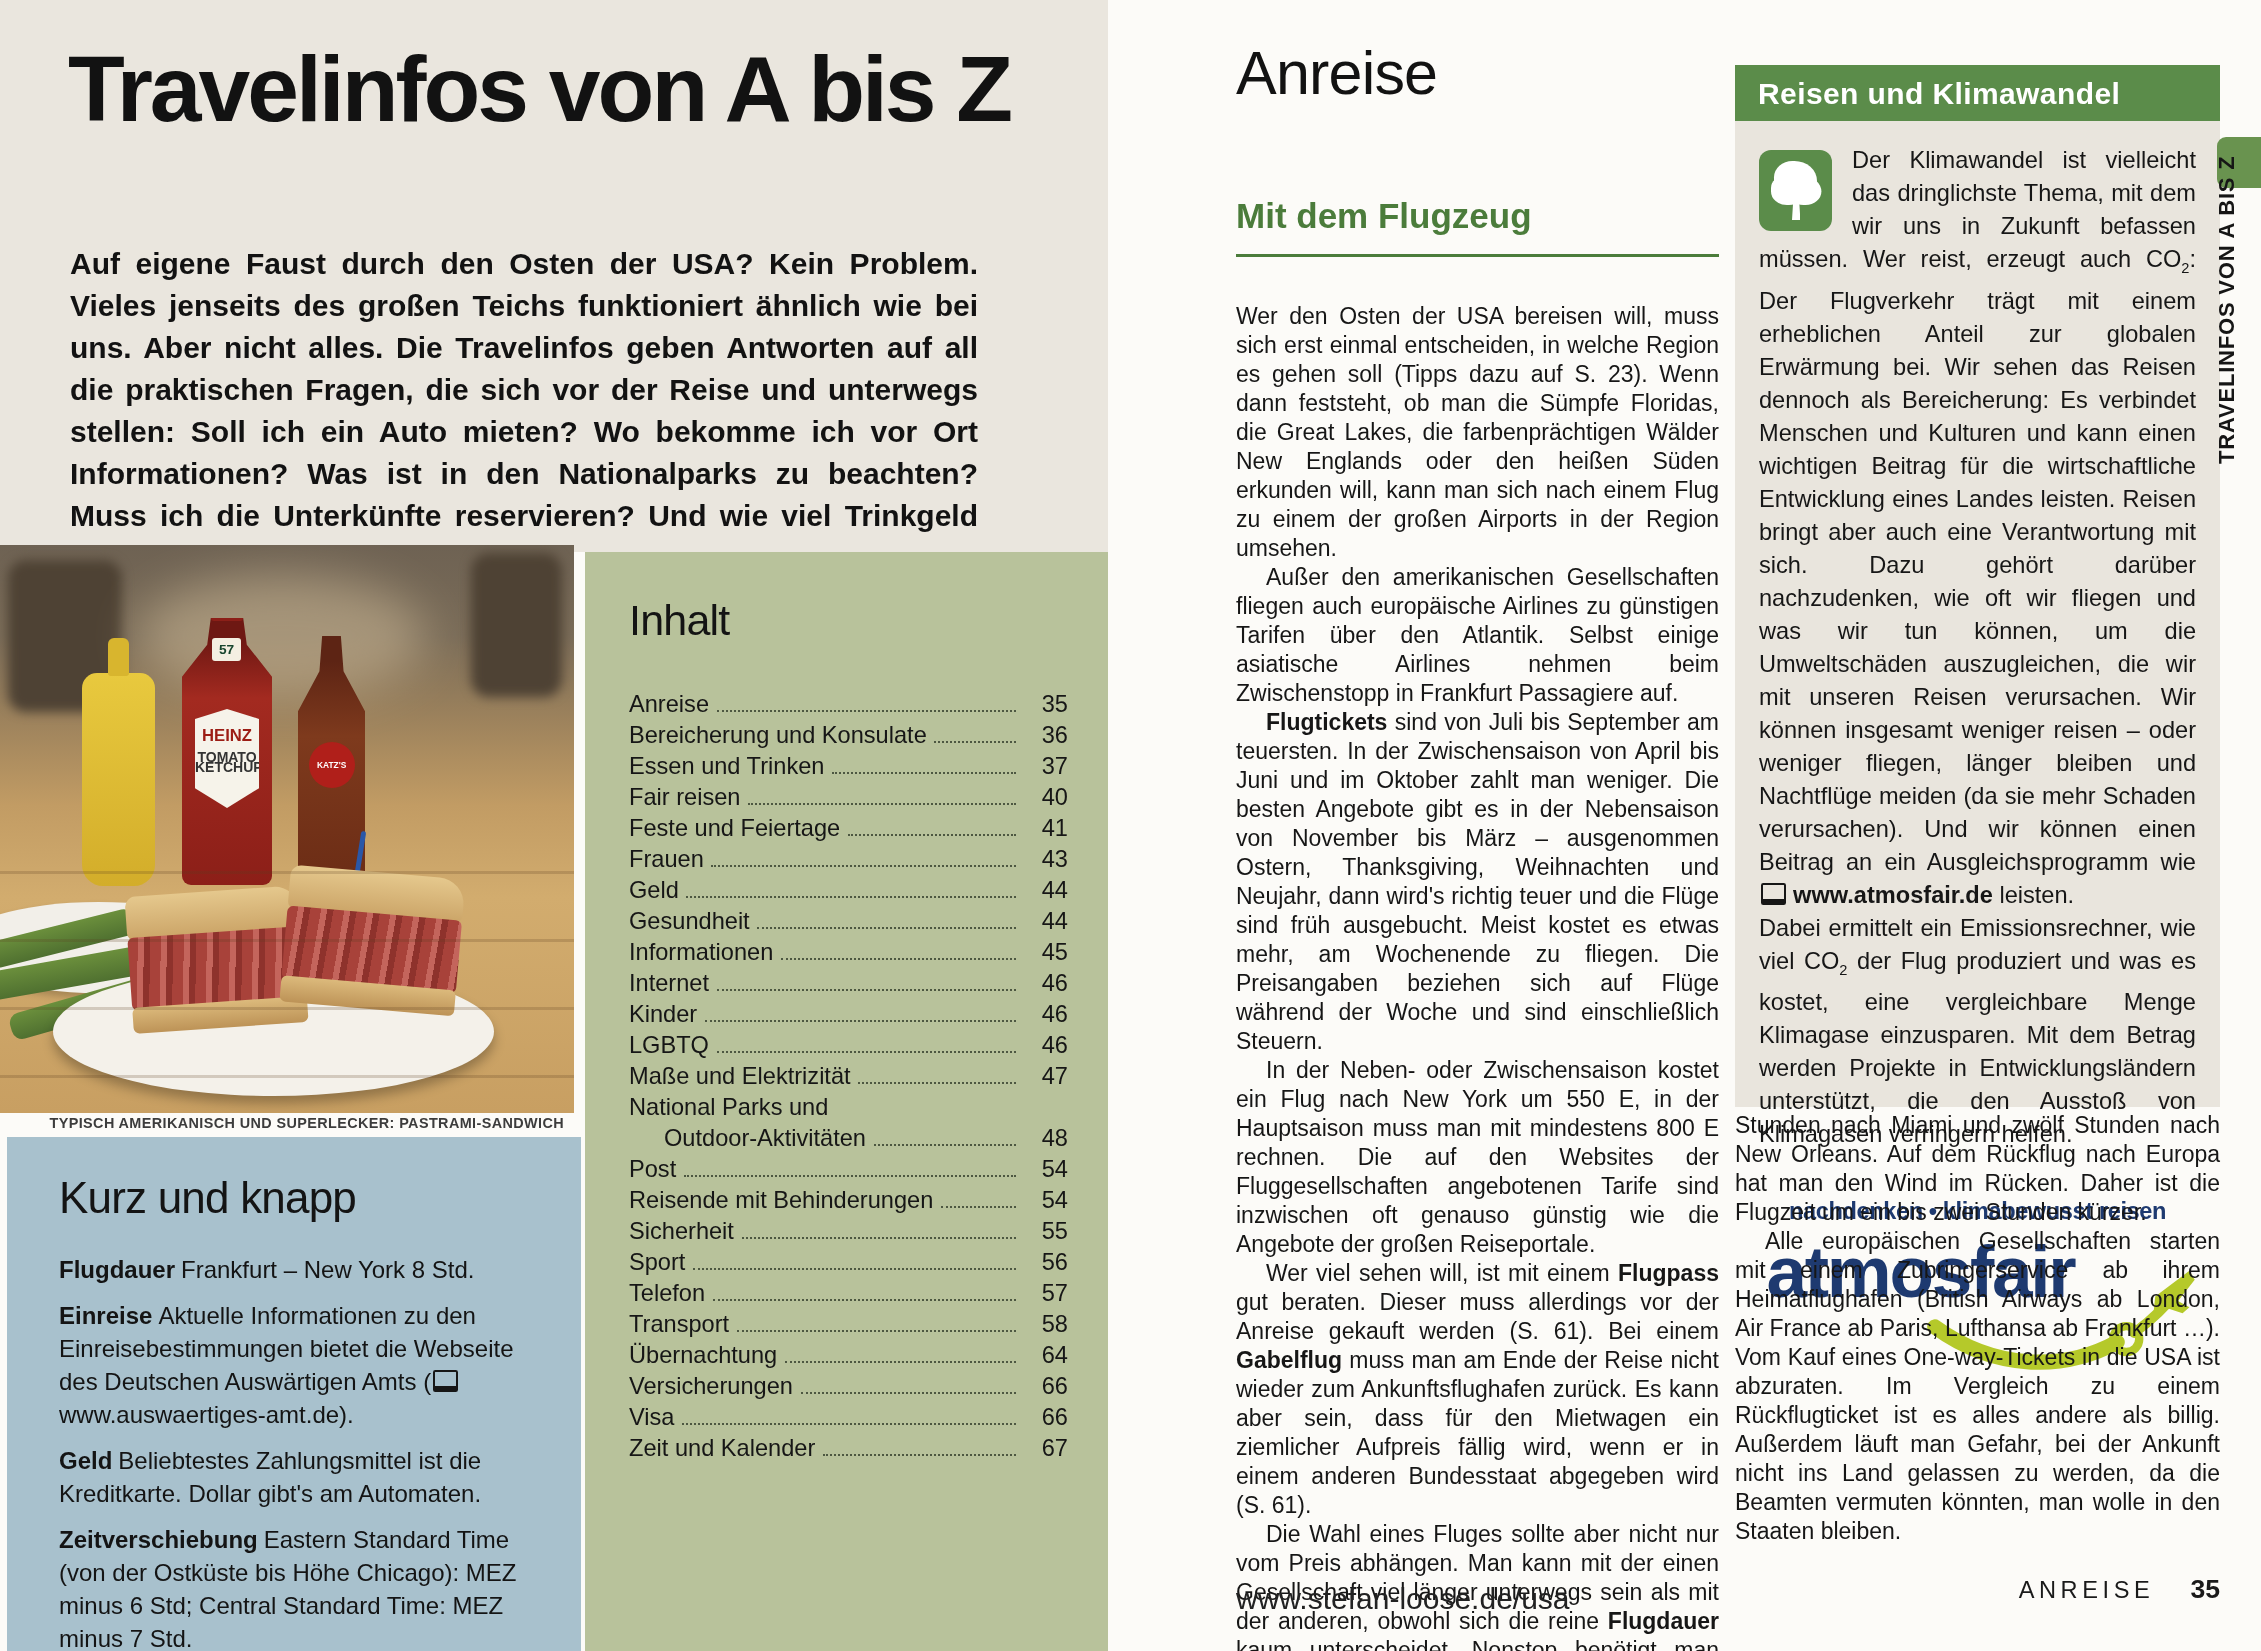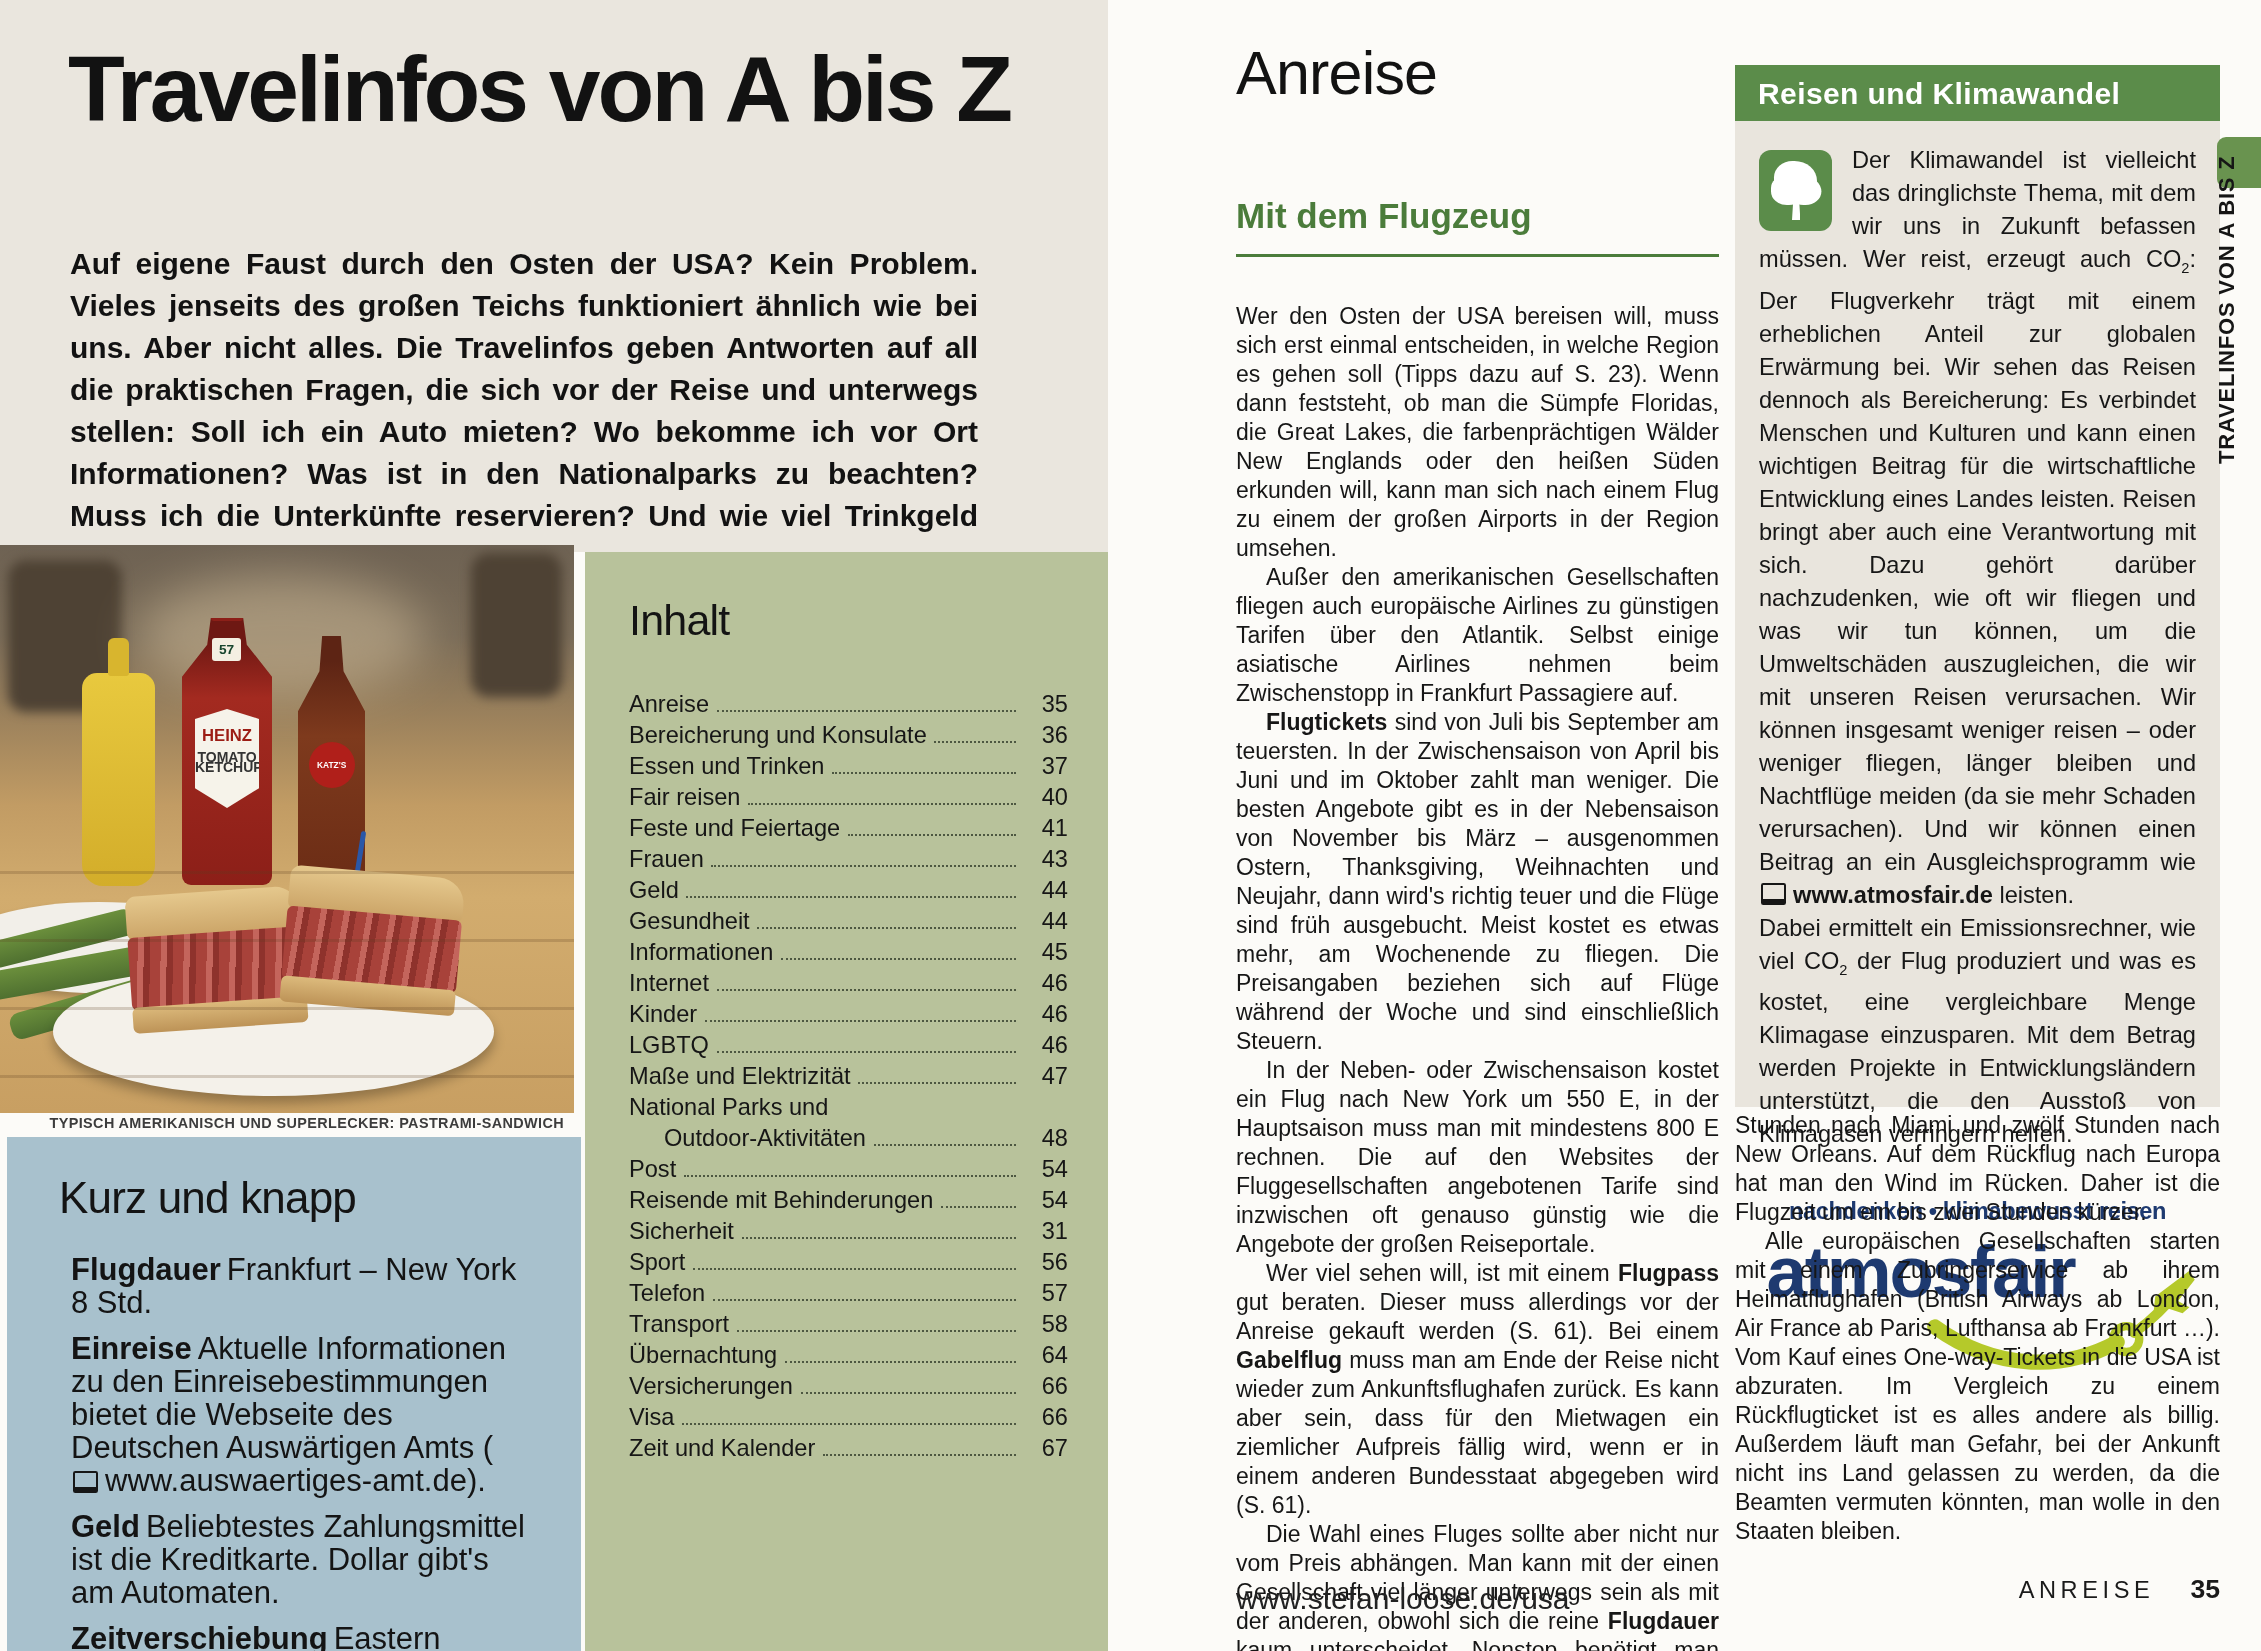--- a/index.html
+++ b/index.html
@@ -64,21 +64,21 @@
   .half.left{left:0;top:27px;transform:rotate(-4deg);}
   .half.right{left:156px;top:7.6px;transform:rotate(5deg);}
   .pick{position:absolute;left:228px;top:-33px;width:5.3px;height:55px;background:#2a57a8;transform:rotate(9deg);border-radius:2.3px;}
   .caption{position:absolute;left:0;top:1115px;width:564px;text-align:right;font-size:14.4px;
            font-weight:700;letter-spacing:0.4px;color:#3c3c3c;}
 
   
   .bluebox{position:absolute;left:7px;top:1137px;width:574px;height:514px;background:#a8c1cd;
            padding:36px 44px 0 52px;box-sizing:border-box;}
   .bluebox h2{font-size:44px;font-weight:400;margin:0 0 30px;letter-spacing:-0.8px;color:#141414;}
-  .kurz-entry{font-size:31px;line-height:33px;margin:0 12px 13px;color:#141414;}
+  .kurz-entry{font-size:24px;line-height:33px;margin:0 0 13px;color:#141414;}
   .kurz-entry b{font-weight:700;padding-right:6px;}
 
   
   .greenbox{position:absolute;left:585px;top:552px;width:523px;height:1099px;background:#b8c29b;
             padding:44px 40px 0 44px;box-sizing:border-box;}
   .greenbox h2{font-size:43px;font-weight:400;margin:0 0 44px;letter-spacing:-0.8px;color:#141414;}
   .toc-row{display:flex;align-items:baseline;font-size:23.6px;line-height:31px;color:#161616;}
   .toc-label{white-space:nowrap;}
   .toc-dots{flex:1;border-bottom:2.3px dotted #4d5741;margin:0 3px 5.3px 7.6px;min-width:13.7px;}
   .toc-page{width:49px;text-align:right;}
@@ -271,21 +271,21 @@
           <span class="toc-page">54</span>
         </div>
         <div class="toc-row">
           <span class="toc-label">Reisende mit Behinderungen</span>
           <span class="toc-dots"></span>
           <span class="toc-page">54</span>
         </div>
         <div class="toc-row">
           <span class="toc-label">Sicherheit</span>
           <span class="toc-dots"></span>
-          <span class="toc-page">31</span>
+          <span class="toc-page">55</span>
         </div>
         <div class="toc-row">
           <span class="toc-label">Sport</span>
           <span class="toc-dots"></span>
           <span class="toc-page">56</span>
         </div>
         <div class="toc-row">
           <span class="toc-label">Telefon</span>
           <span class="toc-dots"></span>
           <span class="toc-page">57</span>

